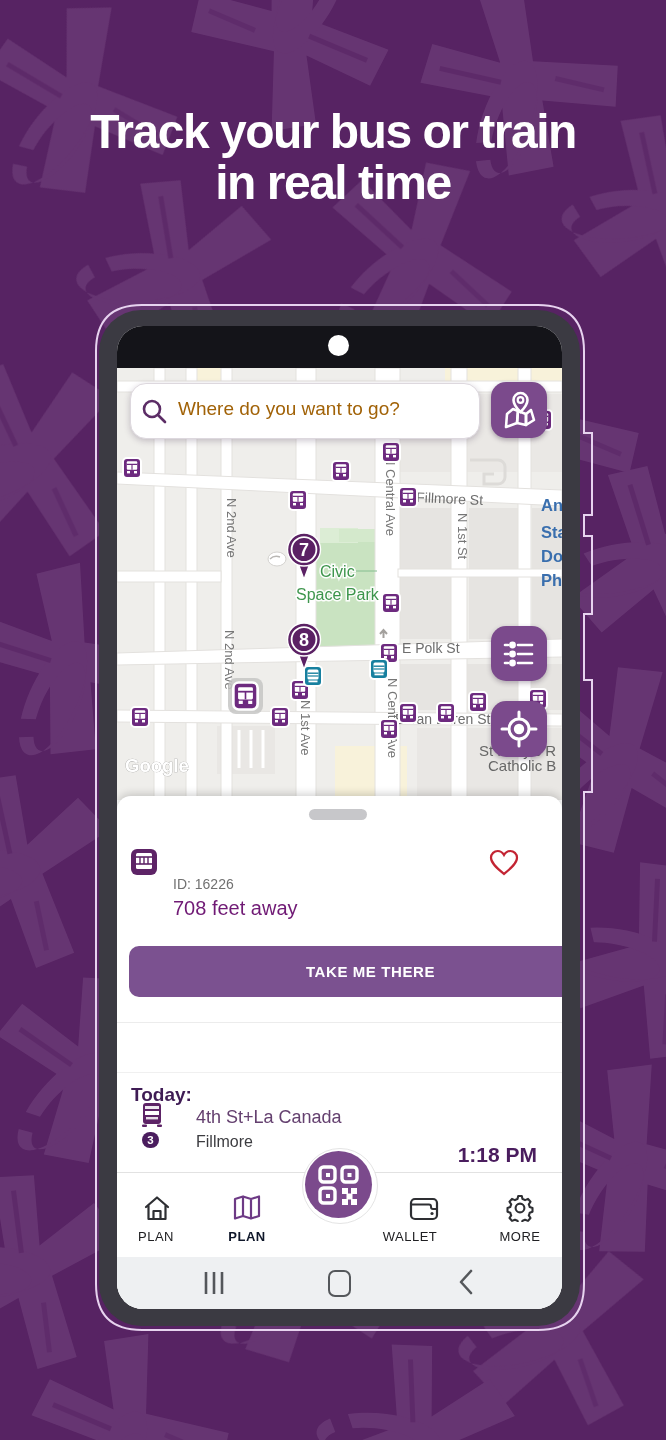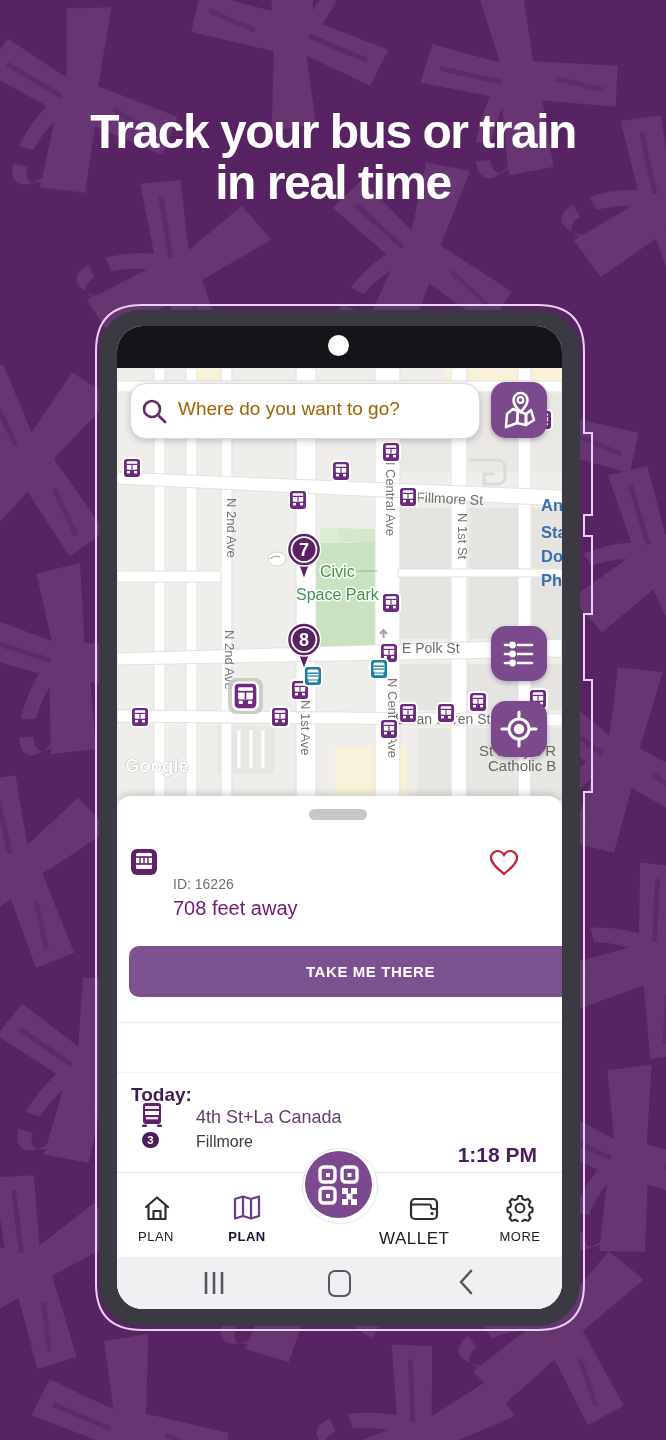--- a/index.html
+++ b/index.html
@@ -356,21 +356,21 @@
   <svg class="abs" width="28" height="26" style="left:116px;top:869px" viewBox="0 0 28 26">
     <path d="M 2,4 L 10,1.5 L 10,21 L 2,23.5 Z M 10,1.5 L 18,4 L 18,23.5 L 10,21 Z M 18,4 L 26,1.5 L 26,21 L 18,23.5 Z" fill="none" stroke="#6d3a85" stroke-width="2.2" stroke-linejoin="round"></path>
   </svg>
   <div class="abs" style="left:91px;top:903px;width:78px;text-align:center;font-size:13px;font-weight:bold;letter-spacing:.5px;color:#0f172a;">PLAN</div>
 
   <svg class="abs" width="30" height="26" style="left:292px;top:869px" viewBox="0 0 30 26">
     <rect x="2" y="4" width="26" height="20" rx="4" fill="none" stroke="#2e2f33" stroke-width="2.2"></rect>
     <path d="M 2,9.5 L 20,9.5 Q 22,9.5 22,11.5 L 22,12 Q 22,14 24,14 L 28,14" fill="none" stroke="#2e2f33" stroke-width="2"></path>
     <circle cx="23" cy="18.5" r="1.6" fill="#2e2f33"></circle>
   </svg>
-  <div class="abs" style="left:262px;top:903px;width:78px;font-size:17px;letter-spacing:.5px;color:#202023;">WALLET</div>
+  <div class="abs" style="left:254px;top:903px;width:78px;text-align:center;font-size:13px;letter-spacing:.5px;color:#202023;">WALLET</div>
 
   <svg class="abs" width="28" height="28" style="left:389px;top:868px" viewBox="0 0 28 28">
     <path d="M 12.2,2 h 3.6 l 0.7,3 a 9.3,9.3 0 0 1 2.6,1.1 l 2.9,-1.2 l 2.5,2.9 l -1.7,2.6 a 9.3,9.3 0 0 1 0.9,2.6 l 2.8,1 v 3.8 l -2.8,1
              a 9.3,9.3 0 0 1 -0.9,2.6 l 1.7,2.6 l -2.5,2.9 l -2.9,-1.2 a 9.3,9.3 0 0 1 -2.6,1.1 l -0.7,3 h -3.6 l -0.7,-3 a 9.3,9.3 0 0 1 -2.6,-1.1
              l -2.9,1.2 l -2.5,-2.9 l 1.7,-2.6 a 9.3,9.3 0 0 1 -0.9,-2.6 l -2.8,-1 v -3.8 l 2.8,-1 a 9.3,9.3 0 0 1 0.9,-2.6 l -1.7,-2.6 l 2.5,-2.9 l 2.9,1.2
              a 9.3,9.3 0 0 1 2.6,-1.1 Z" fill="none" stroke="#2e2f33" stroke-width="2.1" stroke-linejoin="round"></path>
     <circle cx="14" cy="14" r="4.4" fill="none" stroke="#2e2f33" stroke-width="2.1"></circle>
   </svg>
   <div class="abs" style="left:364px;top:903px;width:78px;text-align:center;font-size:13px;letter-spacing:.5px;color:#202023;">MORE</div>
 

